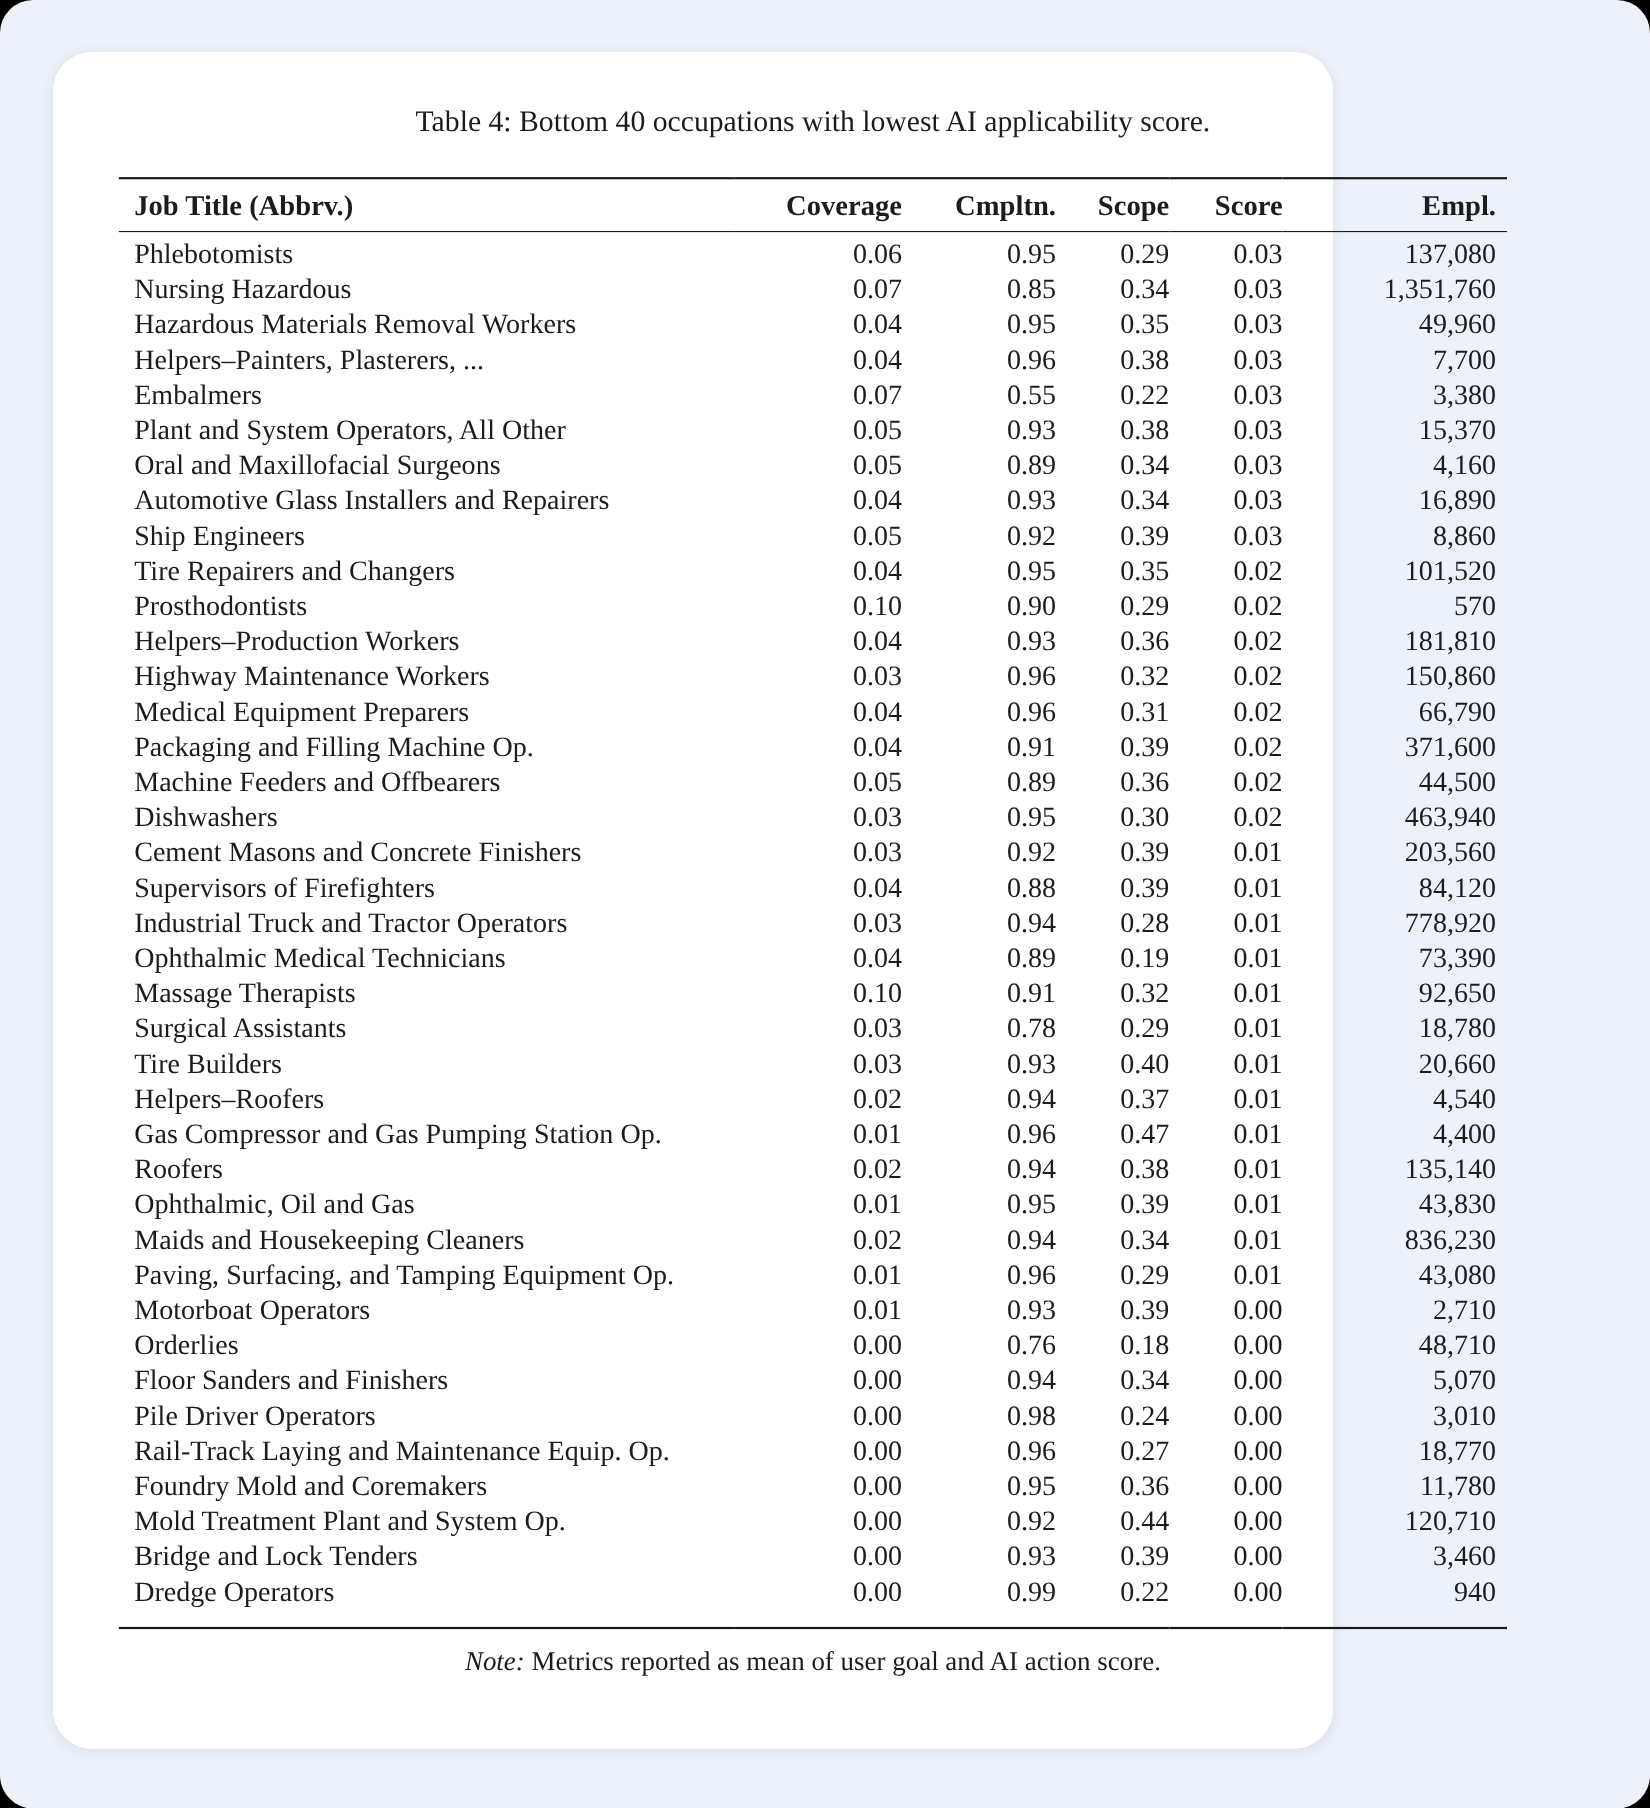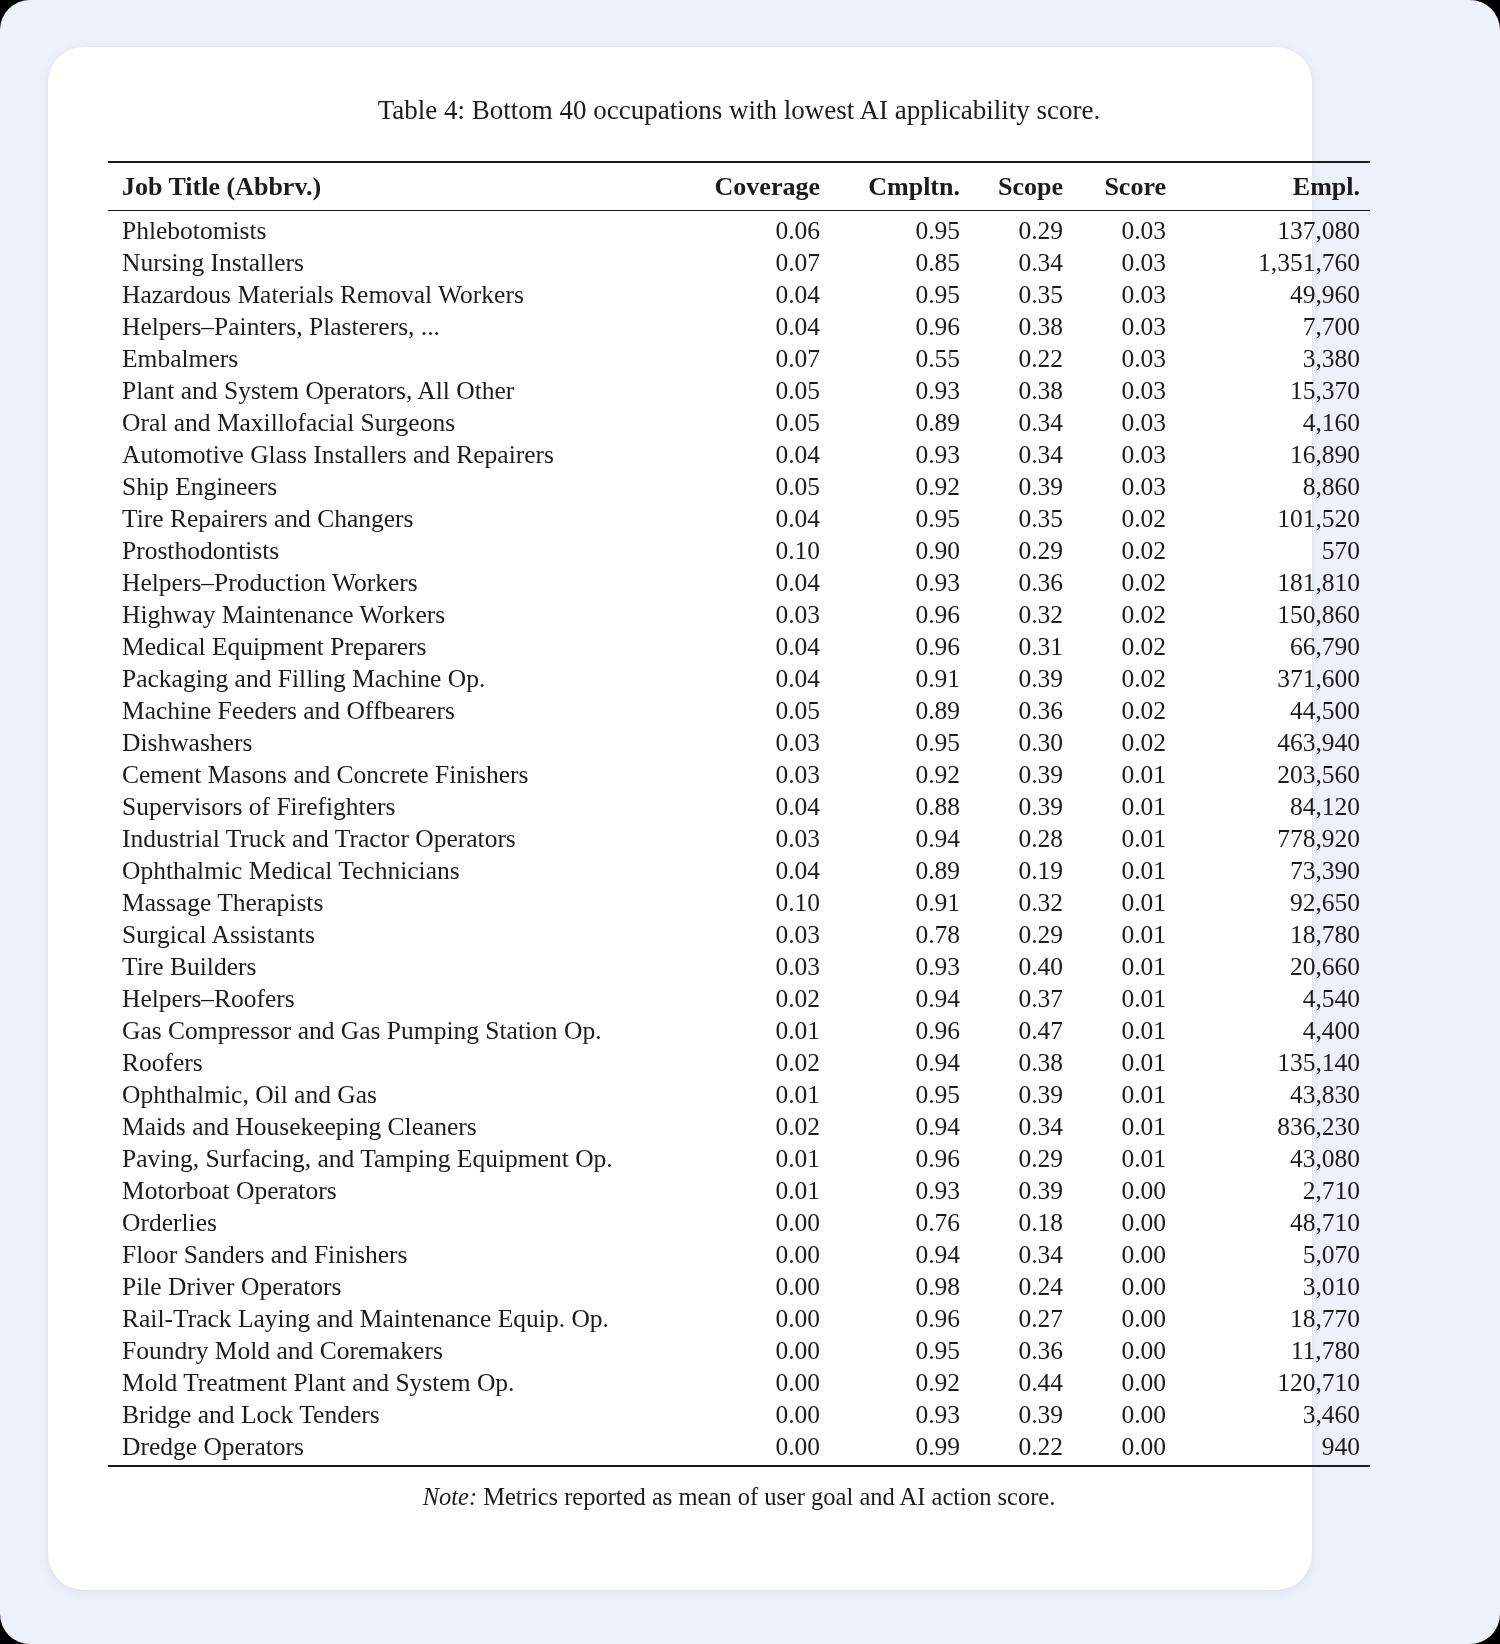--- a/index.html
+++ b/index.html
@@ -11,21 +11,21 @@
     overflow: hidden;
   }
   .page {
     position: absolute; inset: 0;
     background: #edf1f9;
     border-radius: 30px;
   }
   .card {
     position: absolute;
     left: 48px; top: 47px;
-    width: 1264px; height: 1543px;
+    width: 1164px; height: 1543px;
     background: #ffffff;
     border-radius: 36px;
     box-shadow: 0 2px 10px rgba(130, 150, 185, 0.18);
     box-sizing: border-box;
     padding-top: 48px;
   }
   .caption {
     width: 1262px;
     margin: 0 0 0 60px;
     text-align: center;
@@ -54,21 +54,21 @@
     margin-top: 28px;
   }
   table.datatable td {
     height: 32px;
     line-height: 32px;
     padding: 0;
     vertical-align: middle;
     white-space: nowrap;
   }
   table.datatable tbody tr:first-child td { padding-top: 4px; }
-  table.datatable tbody tr:last-child td { padding-bottom: 2px; }
+  table.datatable tbody tr:last-child td { padding-bottom: 16px; }
   .left { text-align: left; padding-left: 14px !important; }
   .num  { text-align: right; }
   table.datatable th:last-child,
   table.datatable td:last-child { padding-right: 10px !important; }
   .note {
     width: 1262px;
     margin: 16px 0 0 60px;
     text-align: center;
     font-size: 24.5px;
     color: #1b1b1b;
@@ -105,21 +105,21 @@
       <tbody>
           <tr>
             <td class="left">Phlebotomists</td>
             <td class="num">0.06</td>
             <td class="num">0.95</td>
             <td class="num">0.29</td>
             <td class="num">0.03</td>
             <td class="num">137,080</td>
           </tr>
           <tr>
-            <td class="left">Nursing Installers</td>
+            <td class="left">Nursing Hazardous</td>
             <td class="num">0.07</td>
             <td class="num">0.85</td>
             <td class="num">0.34</td>
             <td class="num">0.03</td>
             <td class="num">1,351,760</td>
           </tr>
           <tr>
             <td class="left">Hazardous Materials Removal Workers</td>
             <td class="num">0.04</td>
             <td class="num">0.95</td>

